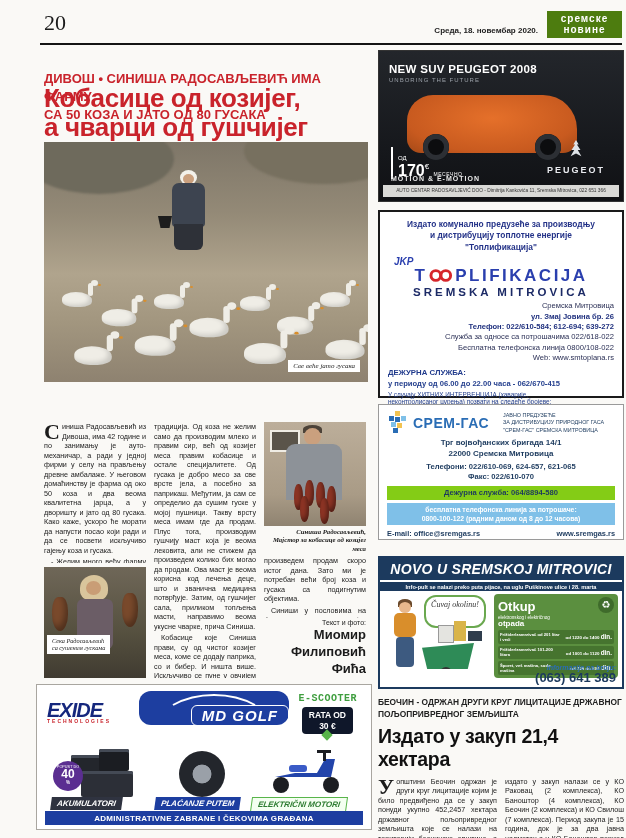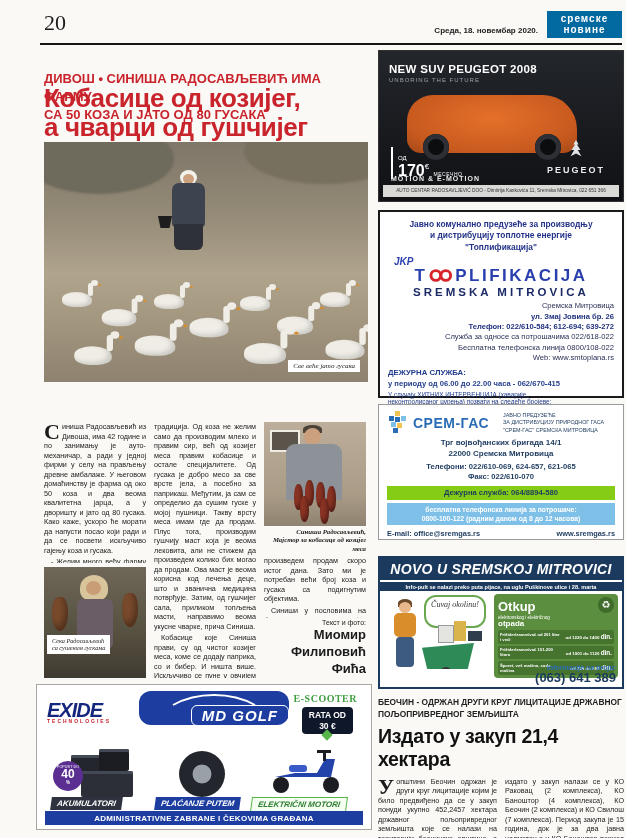--- a/index.html
+++ b/index.html
@@ -1,21 +1,21 @@
 <!DOCTYPE html>
 <html><head>
 <meta charset="utf-8">
 <style>
   html,body{margin:0;padding:0;background:#e9e7e2;}
   .page{position:relative;width:626px;height:838px;background:#faf9f6;overflow:hidden;
         font-family:"Liberation Sans",sans-serif;color:#1b1b1b;}
   
   .hdr-num{position:absolute;left:44px;top:10px;font-family:"Liberation Serif",serif;font-size:22px;}
   .hdr-date{position:absolute;right:88px;top:26px;font-size:8px;font-weight:bold;color:#222;}
-  .masthead{position:absolute;left:547px;top:11px;width:75px;padding:3px 0;background:#0369a1;
+  .masthead{position:absolute;left:547px;top:11px;width:75px;padding:3px 0;background:#4d7c0f;
             text-align:center;color:#fff;font-weight:bold;font-size:10px;line-height:1.05;letter-spacing:1px;}
   .hdr-rule{position:absolute;left:40px;top:43px;width:582px;height:2px;background:#141414;}
   
   .kicker{position:absolute;left:44px;top:54px;width:324px;color:#c9232b;font-weight:bold;
           font-size:13px;line-height:1.4;margin-top:16px;}
   .headline{position:absolute;left:44px;top:84px;width:330px;color:#c9232b;font-weight:bold;
             font-size:26px;line-height:1.12;letter-spacing:-0.4px;}
   .photo{position:relative;overflow:hidden;}
   .photo-main{position:absolute;left:44px;top:142px;width:324px;height:240px;
               background:linear-gradient(#7e7668 0%,#948a77 30%,#b0a48d 55%,#a2967f 75%,#8e English8270 100%);
@@ -147,21 +147,21 @@
             border:1px solid #a9a6a0;box-sizing:border-box;}
   .ex-logo{position:absolute;left:10px;top:16px;font-style:italic;font-weight:bold;font-size:20px;
            color:#15277d;letter-spacing:-1px;line-height:.9;}
   .ex-sub{font-size:5px;letter-spacing:2px;color:#c9232b;font-style:normal;font-weight:bold;}
   .md-panel{position:absolute;left:102px;top:6px;width:150px;height:34px;background:#1d3ea0;border-radius:12px;
             color:#fff;text-align:right;}
   .md-name{display:inline-block;margin-top:14px;border:1.5px solid #fff;border-radius:6px;padding:1px 10px;
            font-weight:bold;font-style:italic;font-size:15px;letter-spacing:1px;}
   .md-line{font-size:7px;font-weight:bold;margin-top:2px;letter-spacing:.5px;}
   .esc-t{position:absolute;right:14px;top:8px;color:#3f9e3f;font-weight:bold;font-size:10px;
-         font-family:Liberation Serif, serif;letter-spacing:.5px;}
+         font-family:Liberation Mono, monospace;letter-spacing:.5px;}
   .esc-bub{position:absolute;right:18px;top:22px;background:#0f172a;color:#fff;font-weight:bold;
            font-size:8.5px;text-align:center;line-height:1.25;padding:3px 7px;border-radius:4px;}
   .esc-bub::after{content:"";position:absolute;left:50%;bottom:-5px;width:8px;height:8px;background:#58b54a;
                   transform:translateX(-50%) rotate(45deg);}
   .bat{position:absolute;background:#23262c;border-radius:2px;box-shadow:inset 0 3px 0 #44buster;}
   .bat{box-shadow:inset 0 3px 0 #444a55;}
   .badge40{position:absolute;left:16px;top:76px;width:30px;height:30px;background:#5b2e91;border-radius:50%;
            color:#fff;text-align:center;z-index:3;}
   .badge40 .bt1{font-size:3.8px;padding-top:4px;} .badge40 .bt2{font-size:12px;font-weight:bold;line-height:.9;}
   .badge40 .bt3{font-size:4.5px;font-weight:bold;}
@@ -289,21 +289,21 @@
       <svg width="18" height="20" viewBox="0 0 20 22">
           <path d="M10 1 L13 6 L11 6 L15 12 L12 12 L16 19 L10 16 L4 19 L8 12 L5 12 L9 6 L7 6 Z" fill="#dfe3e8"></path>
         </svg>
       <div class="nm">PEUGEOT</div>
     </div>
     <div class="pg-strip">AUTO CENTAR RADOSAVLJEVIĆ DOO - Dimitrija Kankovića 11, Sremska Mitrovica, 022 651 366</div>
   </div>
 
   <div class="ad ad-toplif">
     <div class="tl-head">
-      <div>Јавно комунално предузеће за производњу</div>
+      <div>Издато комунално предузеће за производњу</div>
       <div>и дистрибуцију топлотне енергије</div>
       <div>"Топлификација"</div>
     </div>
     <div class="tl-jkp">JKP</div>
     <div class="tl-logo">
       <span>T</span>
       <svg width="26" height="15" viewBox="0 0 30 16" style="margin:0 1px;">
         <circle cx="9" cy="8" r="5.6" fill="none" stroke="#d6262b" stroke-width="3.4"></circle>
         <circle cx="20.5" cy="8" r="5.6" fill="none" stroke="#d6262b" stroke-width="3.4"></circle>
       </svg>

